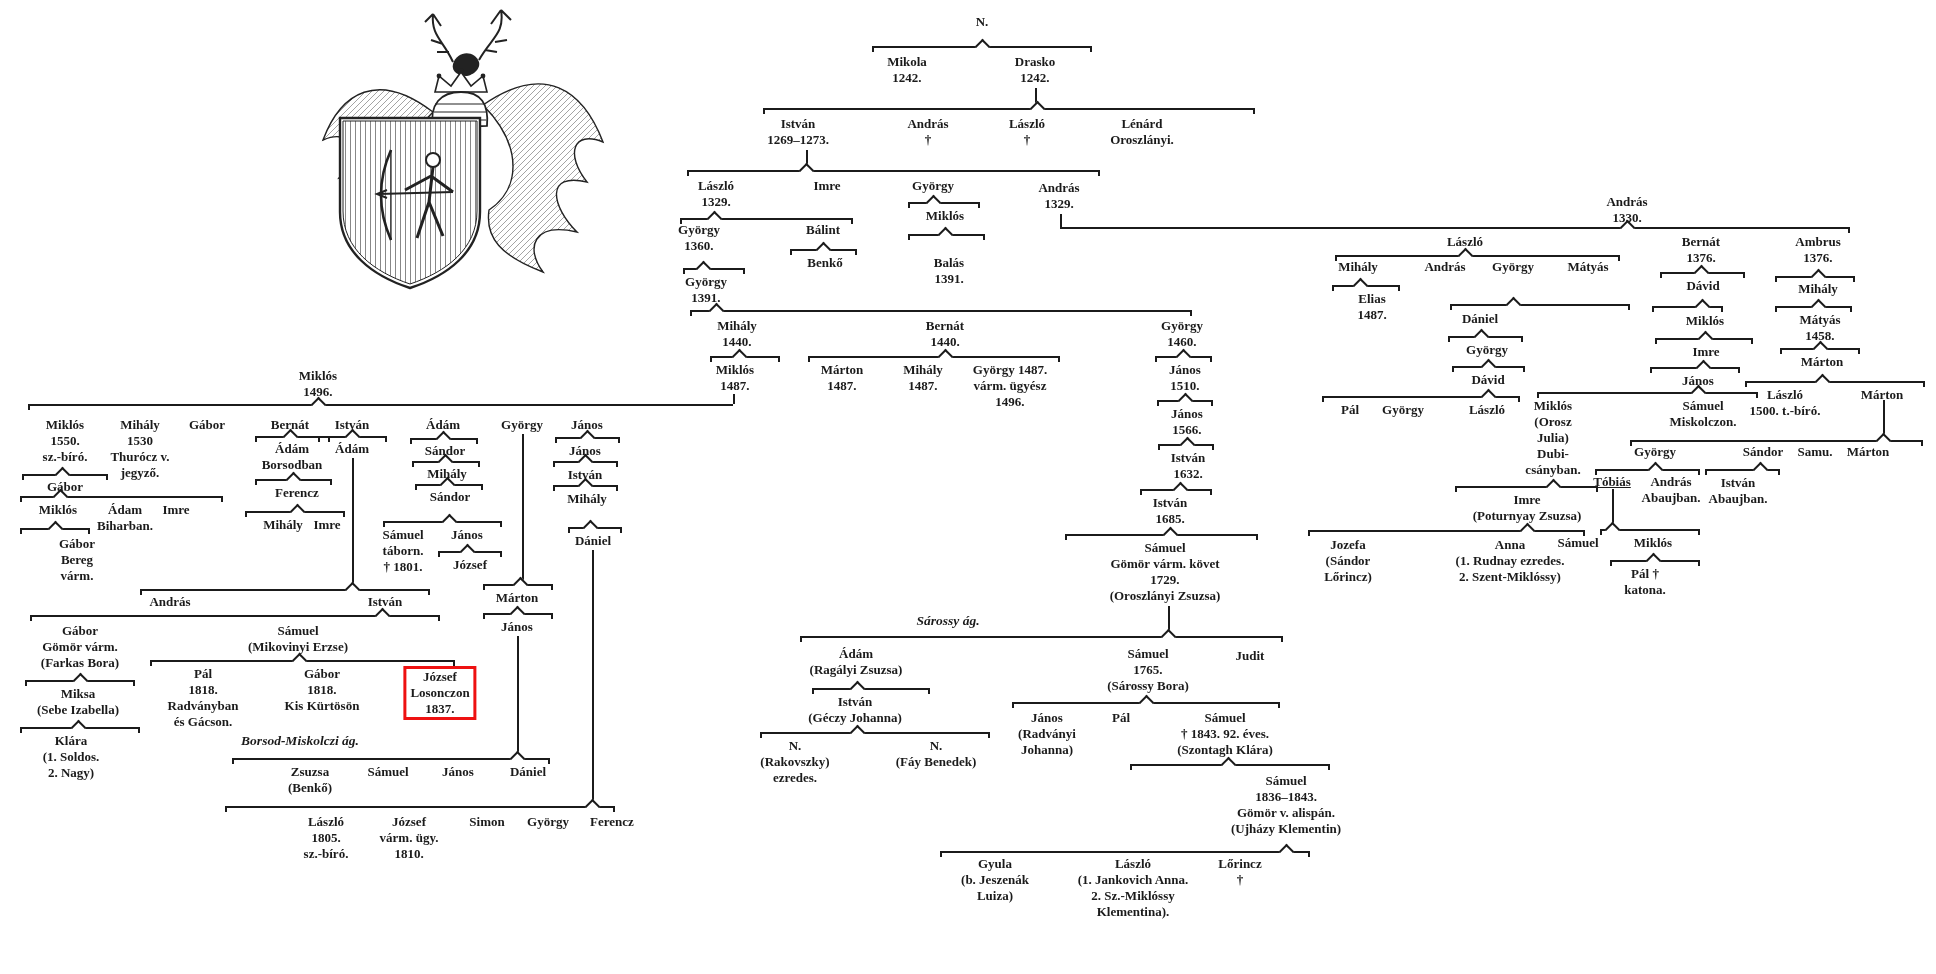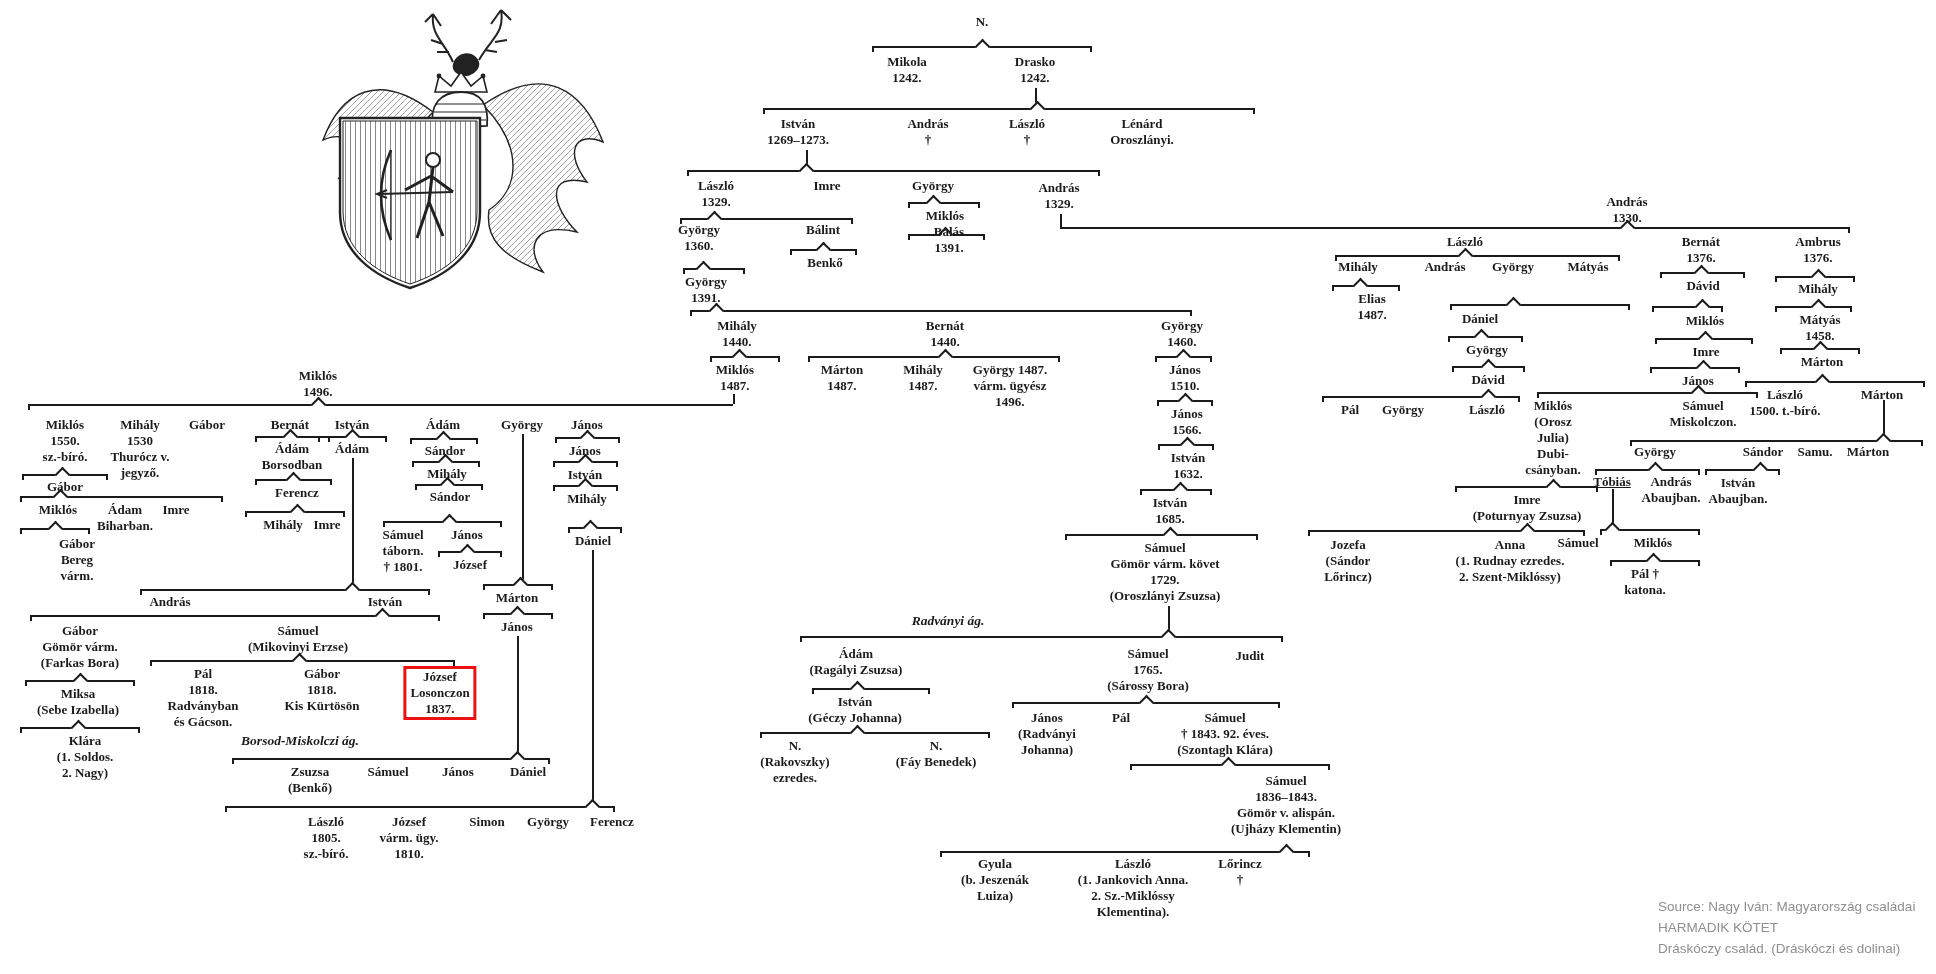--- a/index.html
+++ b/index.html
@@ -50,25 +50,20 @@
     <path d="M57 118 H197 V212 C197 252 164 276 127 288 C90 276 57 252 57 212 Z" fill="#fff" stroke="#222" stroke-width="2.4"></path>
     <path d="M60 121 H194 V211 C194 249 163 272 127 284 C91 272 60 249 60 211 Z" fill="url(#hv)" stroke="#222" stroke-width="1"></path>
 
     <circle cx="150" cy="160" r="7" fill="#fff" stroke="#222" stroke-width="2"></circle>
     <path d="M150 167 L146 202 M146 202 L134 238 M146 202 L160 236 M148 176 L122 190 M148 176 L170 192" fill="none" stroke="#222" stroke-width="3"></path>
     <path d="M108 150 Q88 195 108 240" fill="none" stroke="#222" stroke-width="2.6"></path>
     <path d="M108 150 L108 240" stroke="#222" stroke-width="1.2"></path>
     <path d="M170 192 L96 194 M104 190 L94 194 L104 198" fill="none" stroke="#222" stroke-width="2"></path>
   </svg>
 
-  <div class="source">
-    <div>Source: Nagy Iván: Magyarország családai</div>
-    <div>HARMADIK KÖTET</div>
-    <div>Dráskóczy család. (Dráskóczi és dolinai)</div>
-  </div>
 <div class="node" style="left: 982px; top: 14px;">N.</div>
     <div class="node" style="left: 907px; top: 54px;">Mikola
 1242.</div>
     <div class="node" style="left: 1035px; top: 54px;">Drasko
 1242.</div>
     <div class="node" style="left: 798px; top: 116px;">István
 1269–1273.</div>
     <div class="node" style="left: 928px; top: 116px;">András
 †</div>
     <div class="node" style="left: 1027px; top: 116px;">László
@@ -79,21 +74,21 @@
 1329.</div>
     <div class="node" style="left: 827px; top: 178px;">Imre</div>
     <div class="node" style="left: 933px; top: 178px;">György</div>
     <div class="node" style="left: 1059px; top: 180px;">András
 1329.</div>
     <div class="node" style="left: 699px; top: 222px;">György
 1360.</div>
     <div class="node" style="left: 823px; top: 222px;">Bálint</div>
     <div class="node" style="left: 825px; top: 255px;">Benkő</div>
     <div class="node" style="left: 945px; top: 208px;">Miklós</div>
-    <div class="node" style="left: 949px; top: 224px;">Balás
+    <div class="node" style="left: 949px; top: 255px;">Balás
 1391.</div>
     <div class="node" style="left: 706px; top: 274px;">György
 1391.</div>
     <div class="node" style="left: 737px; top: 318px;">Mihály
 1440.</div>
     <div class="node" style="left: 945px; top: 318px;">Bernát
 1440.</div>
     <div class="node" style="left: 1182px; top: 318px;">György
 1460.</div>
     <div class="node" style="left: 735px; top: 362px;">Miklós
@@ -253,21 +248,21 @@
     <div class="node" style="left: 593px; top: 533px;">Dániel</div>
     <div class="node" style="left: 170px; top: 594px;">András</div>
     <div class="node" style="left: 385px; top: 594px;">István</div>
     <div class="node" style="left: 80px; top: 623px;">Gábor
 Gömör várm.
 (Farkas Bora)</div>
     <div class="node" style="left: 298px; top: 623px;">Sámuel
 (Mikovinyi Erzse)</div>
     <div class="node" style="left: 78px; top: 686px;">Miksa
 (Sebe Izabella)</div>
-    <div class="node" style="left: 85px; top: 733px;">Klára
+    <div class="node" style="left: 71px; top: 733px;">Klára
 (1. Soldos.
 2. Nagy)</div>
     <div class="node" style="left: 203px; top: 666px;">Pál
 1818.
 Radványban
 és Gácson.</div>
     <div class="node" style="left: 322px; top: 666px;">Gábor
 1818.
 Kis Kürtösön</div>
     <div class="node hl" style="left: 440px; top: 666px;">József
@@ -280,21 +275,21 @@
     <div class="node" style="left: 528px; top: 764px;">Dániel</div>
     <div class="node" style="left: 326px; top: 814px;">László
 1805.
 sz.-bíró.</div>
     <div class="node" style="left: 409px; top: 814px;">József
 várm. ügy.
 1810.</div>
     <div class="node" style="left: 487px; top: 814px;">Simon</div>
     <div class="node" style="left: 548px; top: 814px;">György</div>
     <div class="node" style="left: 612px; top: 814px;">Ferencz</div>
-    <div class="node lbl" style="left: 948px; top: 613px;">Radványi ág.</div>
+    <div class="node lbl" style="left: 948px; top: 613px;">Sárossy ág.</div>
     <div class="node lbl" style="left: 300px; top: 733px;">Borsod-Miskolczi ág.</div>
     <div class="hl2" style="left: 872px; top: 46px; width: 220px;"></div>
     <div class="vl" style="left: 872px; top: 46px; height: 6px;"></div>
     <div class="vl" style="left: 1090.4px; top: 46px; height: 6px;"></div>
     <div class="caret" style="left: 977px; top: 41px;"></div>
     <div class="hl2" style="left: 763px; top: 108px; width: 492px;"></div>
     <div class="vl" style="left: 763px; top: 108px; height: 6px;"></div>
     <div class="vl" style="left: 1253.4px; top: 108px; height: 6px;"></div>
     <div class="caret" style="left: 1032px; top: 103px;"></div>
     <div class="hl2" style="left: 687px; top: 170px; width: 413px;"></div>

